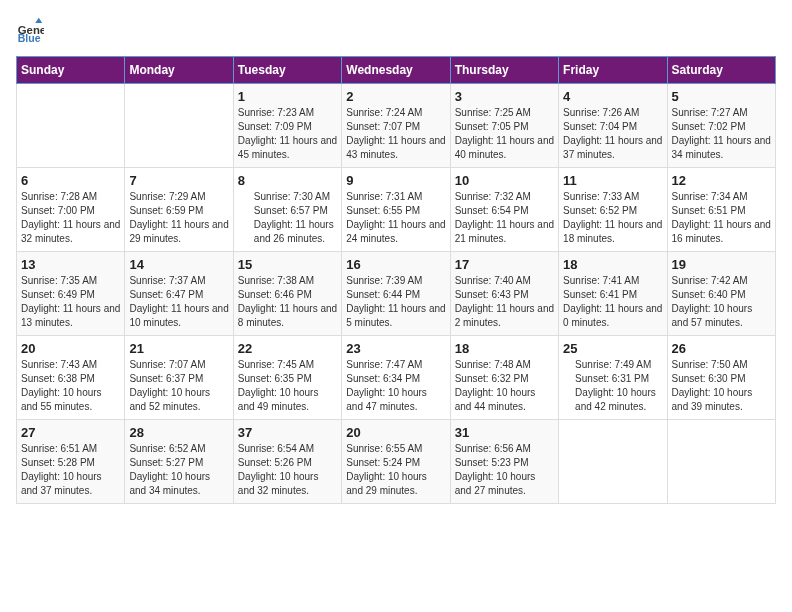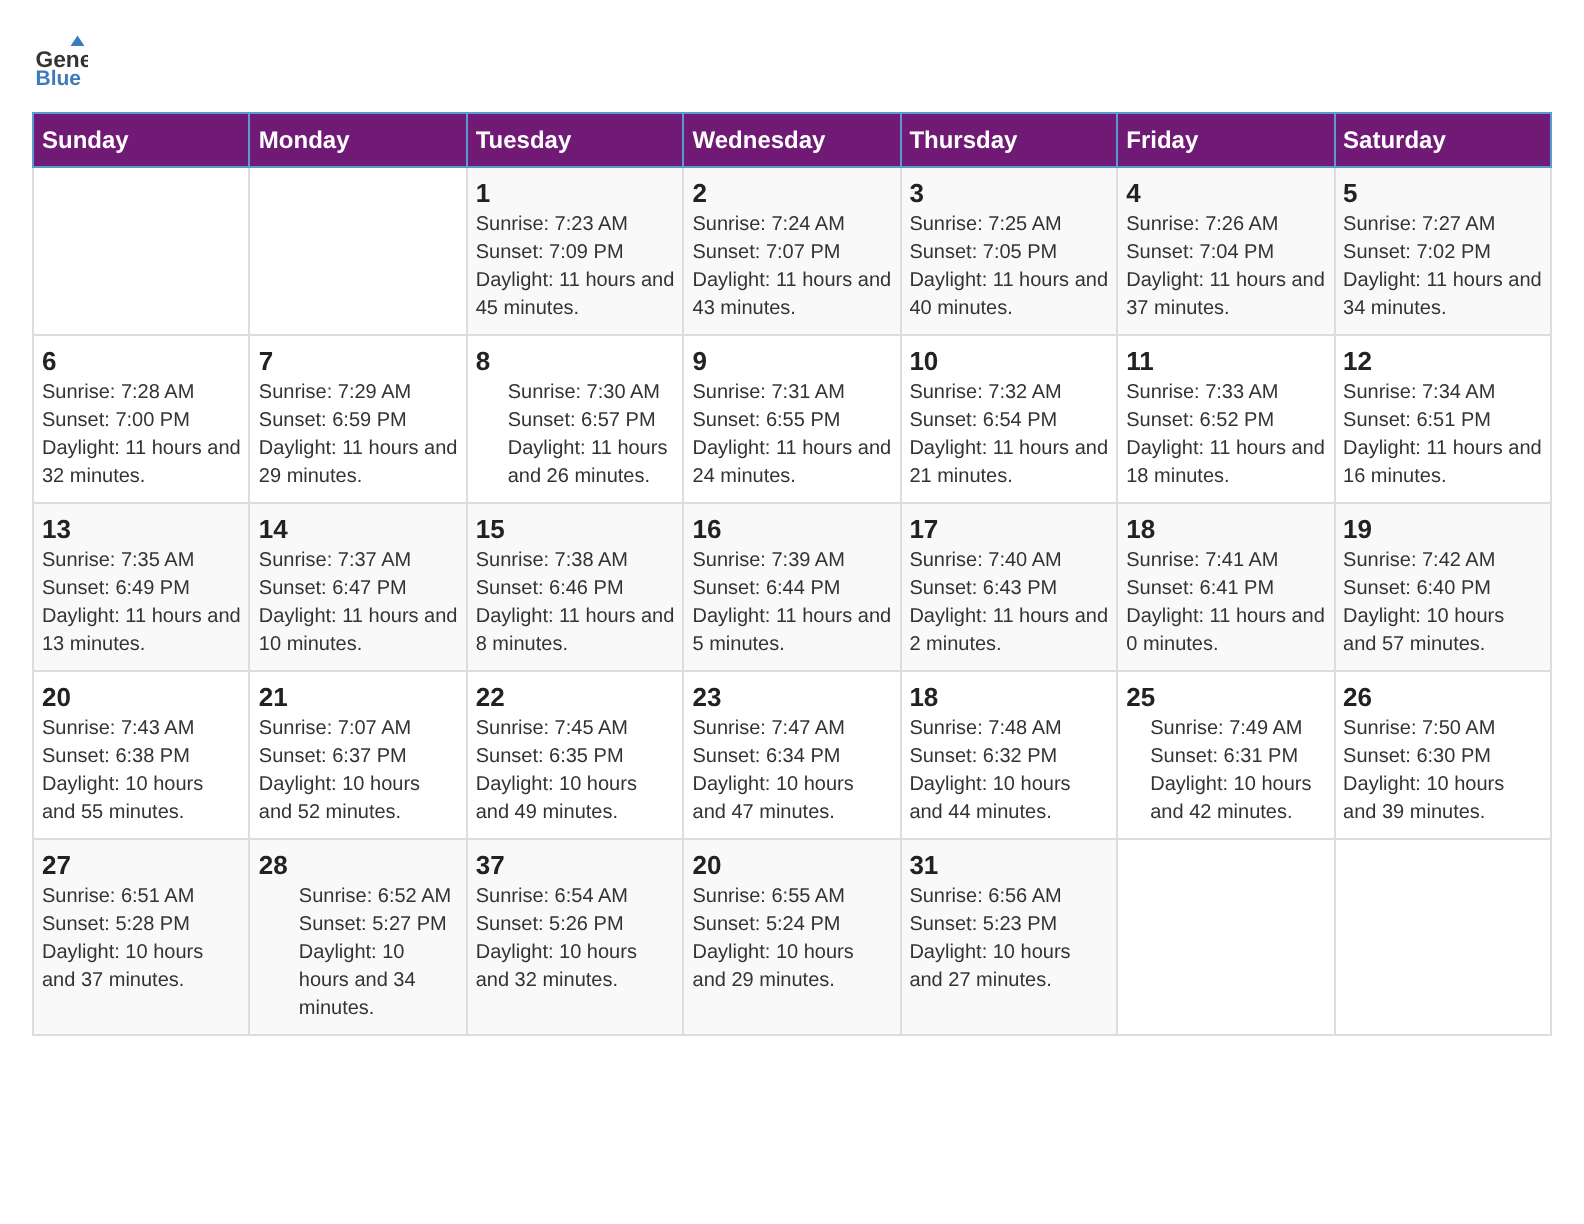--- a/index.html
+++ b/index.html
@@ -274,21 +274,21 @@
       </tr>
       <tr>
         <td>
           <span class="day-num">27</span>
           <div class="day-info" style="white-space: pre-line;">Sunrise: 6:51 AM
 Sunset: 5:28 PM
 Daylight: 10 hours and 37 minutes.</div>
         </td>
         <td>
           <span class="day-num">28</span>
-          <div class="day-info" style="white-space: pre-line; margin-left: 20px;">Sunrise: 6:52 AM
+          <div class="day-info" style="white-space: pre-line;">Sunrise: 6:52 AM
 Sunset: 5:27 PM
 Daylight: 10 hours and 34 minutes.</div>
         </td>
         <td>
           <span class="day-num">37</span>
           <div class="day-info" style="white-space: pre-line;">Sunrise: 6:54 AM
 Sunset: 5:26 PM
 Daylight: 10 hours and 32 minutes.</div>
         </td>
         <td>

